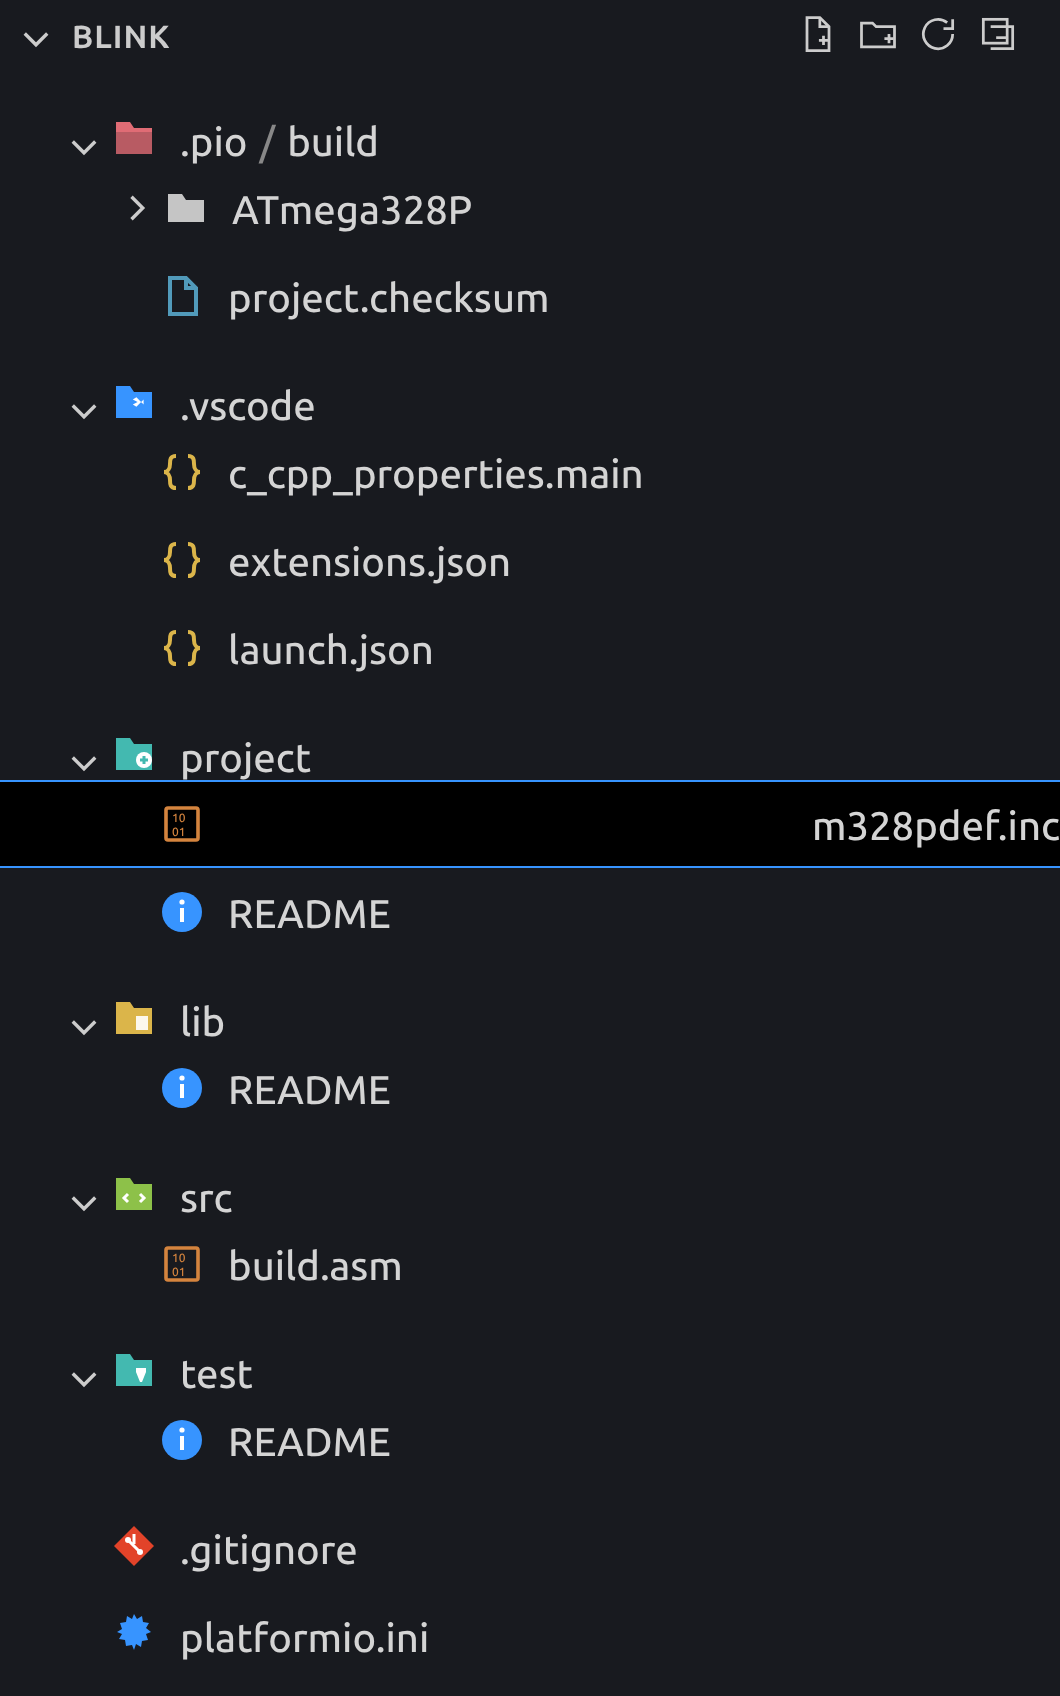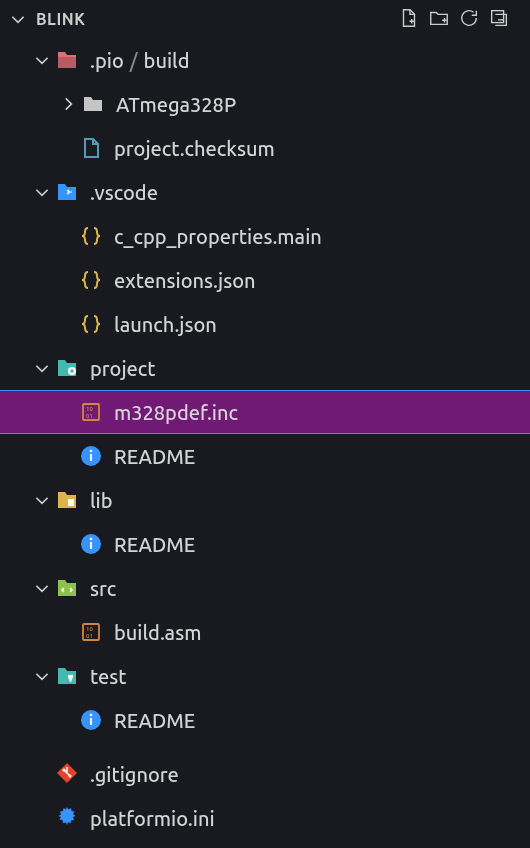--- a/index.html
+++ b/index.html
@@ -27,23 +27,24 @@
     .header-actions { display: flex; gap: 8px; }
     .header-actions svg { width: 22px; height: 22px; }
     .row {
       display: flex;
       align-items: center;
       height: 44px;
       font-size: 20px;
       font-weight: 500;
     }
     .row.selected {
-      background: #701a75;
+      background: #000000;
       border-top: 1px solid #3794ff;
       border-bottom: 1px solid #3794ff;
+      justify-content: space-between;
     }
     .chev {
       width: 24px;
       display: inline-flex;
       align-items: center;
       justify-content: center;
     }
     .chev svg { width: 18px; height: 18px; }
     .icon {
       width: 26px;
@@ -51,21 +52,21 @@
       display: inline-flex;
       align-items: center;
       justify-content: center;
       margin-right: 10px;
     }
     .icon svg { width: 24px; height: 24px; }
     .label { color: #d4d4d4; }
     .path { display:flex; align-items:center; }
     .sep { color: #888; margin: 0 6px; font-size: 20px; }
     
-    .d0 { padding-left: 30px; }
+    .d0 { padding-left: 30px; align-items: flex-end; }
     .d0nc { padding-left: 54px; align-items: flex-end; }  
     .d1 { padding-left: 56px; }
     .d1nc { padding-left: 78px; }
     .colored-red { color:#e06c75; }
     .colored-blue { color:#519aba; }
     .colored-yellow { color:#dbb54a; }
     .colored-cyan { color:#43b9b0; }
     .colored-green { color:#8dc149; }
     .colored-orange { color:#d4843e; }
     .colored-bblue { color:#3794ff; }

